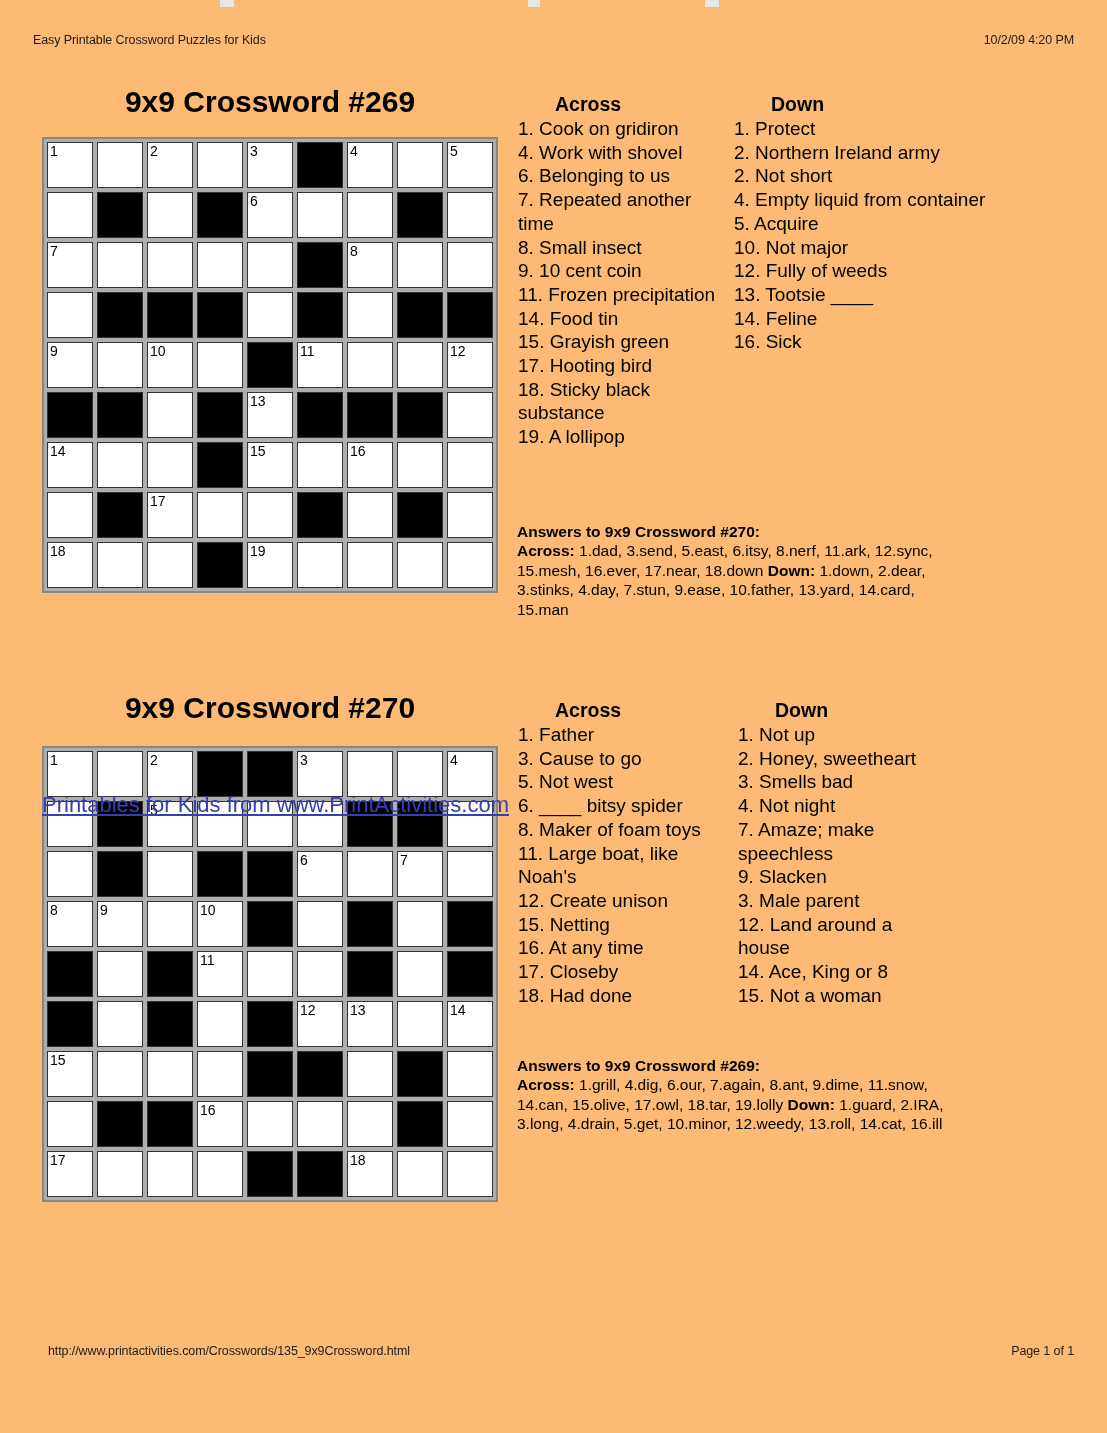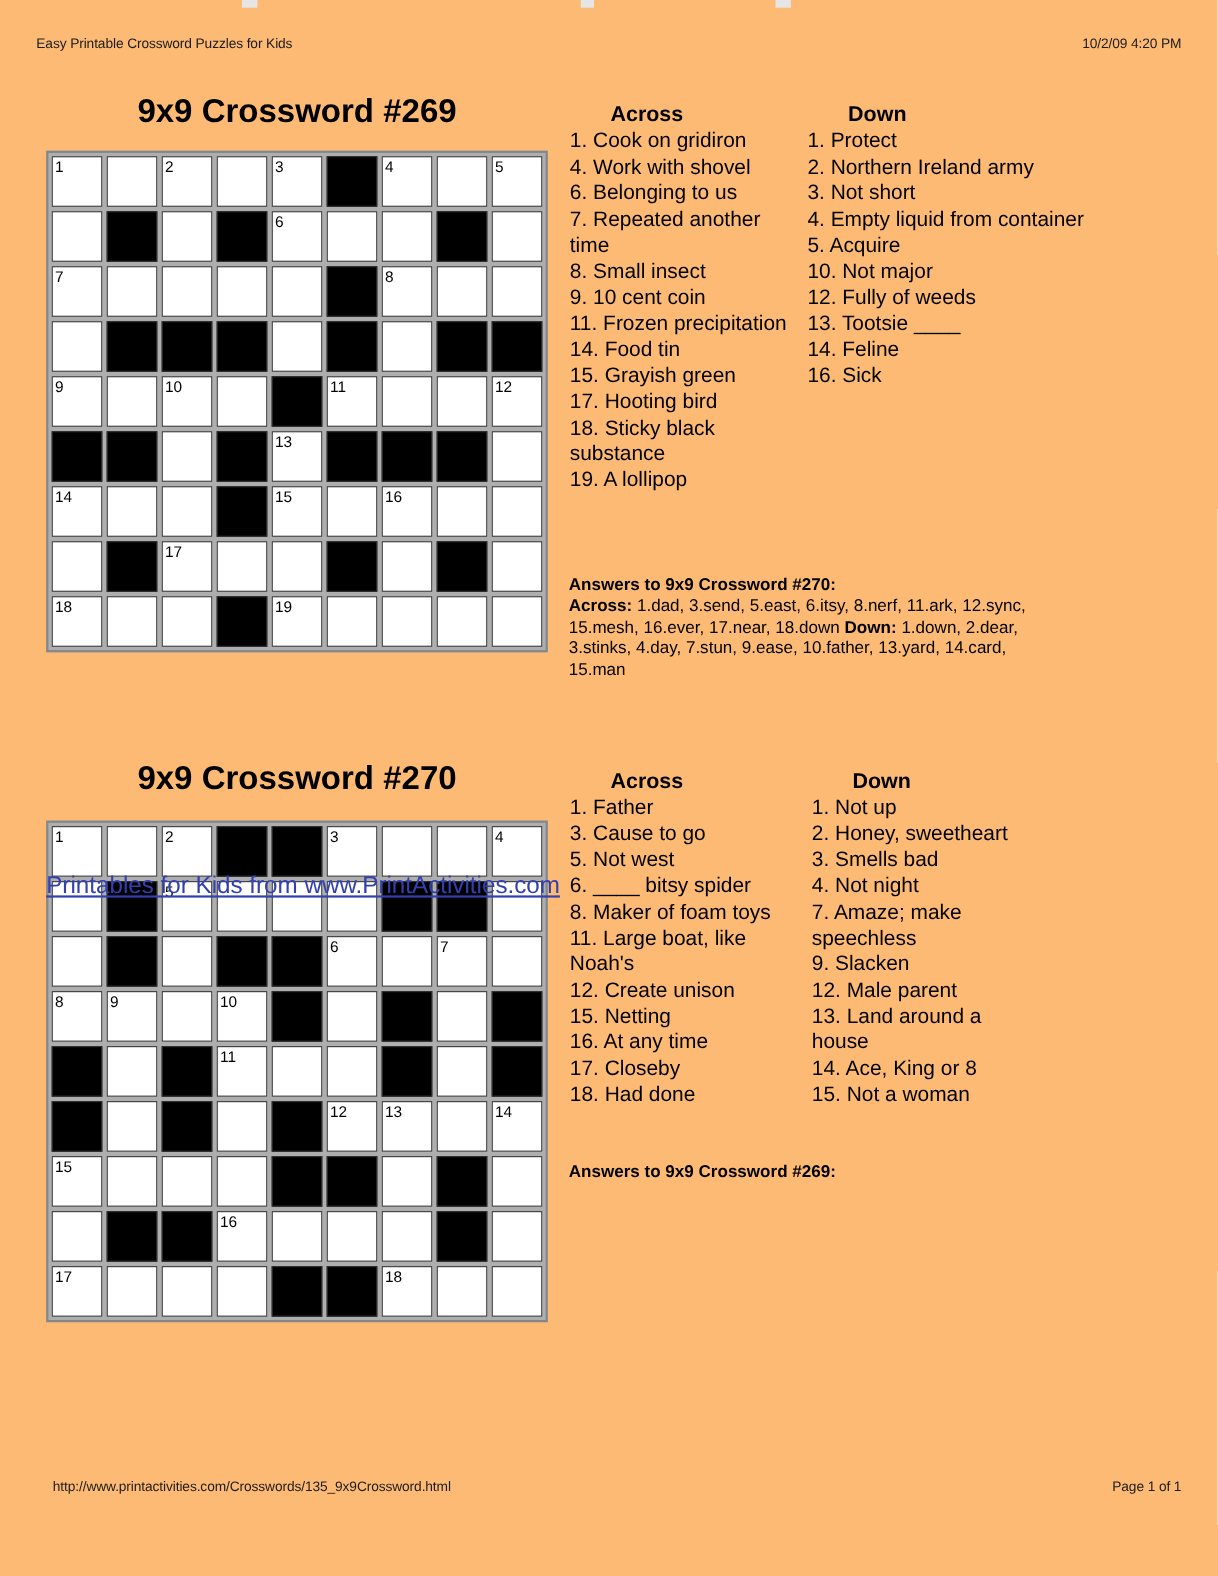--- a/index.html
+++ b/index.html
@@ -212,21 +212,21 @@
         <div class="clue">17. Hooting bird</div>
         <div class="clue">18. Sticky black substance</div>
         <div class="clue">19. A lollipop</div>
       </div>
   </div>
   <div class="clues cd0">
     <div class="clues-header">Down</div>
     <div>
         <div class="clue">1. Protect</div>
         <div class="clue">2. Northern Ireland army</div>
-        <div class="clue">3. Not short</div>
+        <div class="clue">2. Not short</div>
         <div class="clue">4. Empty liquid from container</div>
         <div class="clue">5. Acquire</div>
         <div class="clue">10. Not major</div>
         <div class="clue">12. Fully of weeds</div>
         <div class="clue">13. Tootsie ____</div>
         <div class="clue">14. Feline</div>
         <div class="clue">16. Sick</div>
       </div>
   </div>
 
@@ -380,27 +380,33 @@
   </div>
   <div class="clues cd1">
     <div class="clues-header">Down</div>
     <div>
         <div class="clue">1. Not up</div>
         <div class="clue">2. Honey, sweetheart</div>
         <div class="clue">3. Smells bad</div>
         <div class="clue">4. Not night</div>
         <div class="clue">7. Amaze; make speechless</div>
         <div class="clue">9. Slacken</div>
-        <div class="clue">12. Male parent</div>
-        <div class="clue">13. Land around a house</div>
+        <div class="clue">3. Male parent</div>
+        <div class="clue">12. Land around a house</div>
         <div class="clue">14. Ace, King or 8</div>
         <div class="clue">15. Not a woman</div>
       </div>
   </div>
 
   <div class="answers an1">
     <div class="answers-heading">Answers to 9x9 Crossword #269:</div>
+    <div class="answers-body">
+      <b>Across:</b>
+      <span>1.grill, 4.dig, 6.our, 7.again, 8.ant, 9.dime, 11.snow, 14.can, 15.olive, 17.owl, 18.tar, 19.lolly</span>
+      <b>Down:</b>
+      <span>1.guard, 2.IRA, 3.long, 4.drain, 5.get, 10.minor, 12.weedy, 13.roll, 14.cat, 16.ill</span>
+    </div>
   </div>
 
   <div class="print-meta ftr-left">http://www.printactivities.com/Crosswords/135_9x9Crossword.html</div>
   <div class="print-meta ftr-right">Page 1 of 1</div>
 
 </div>
 
 </body></html>

